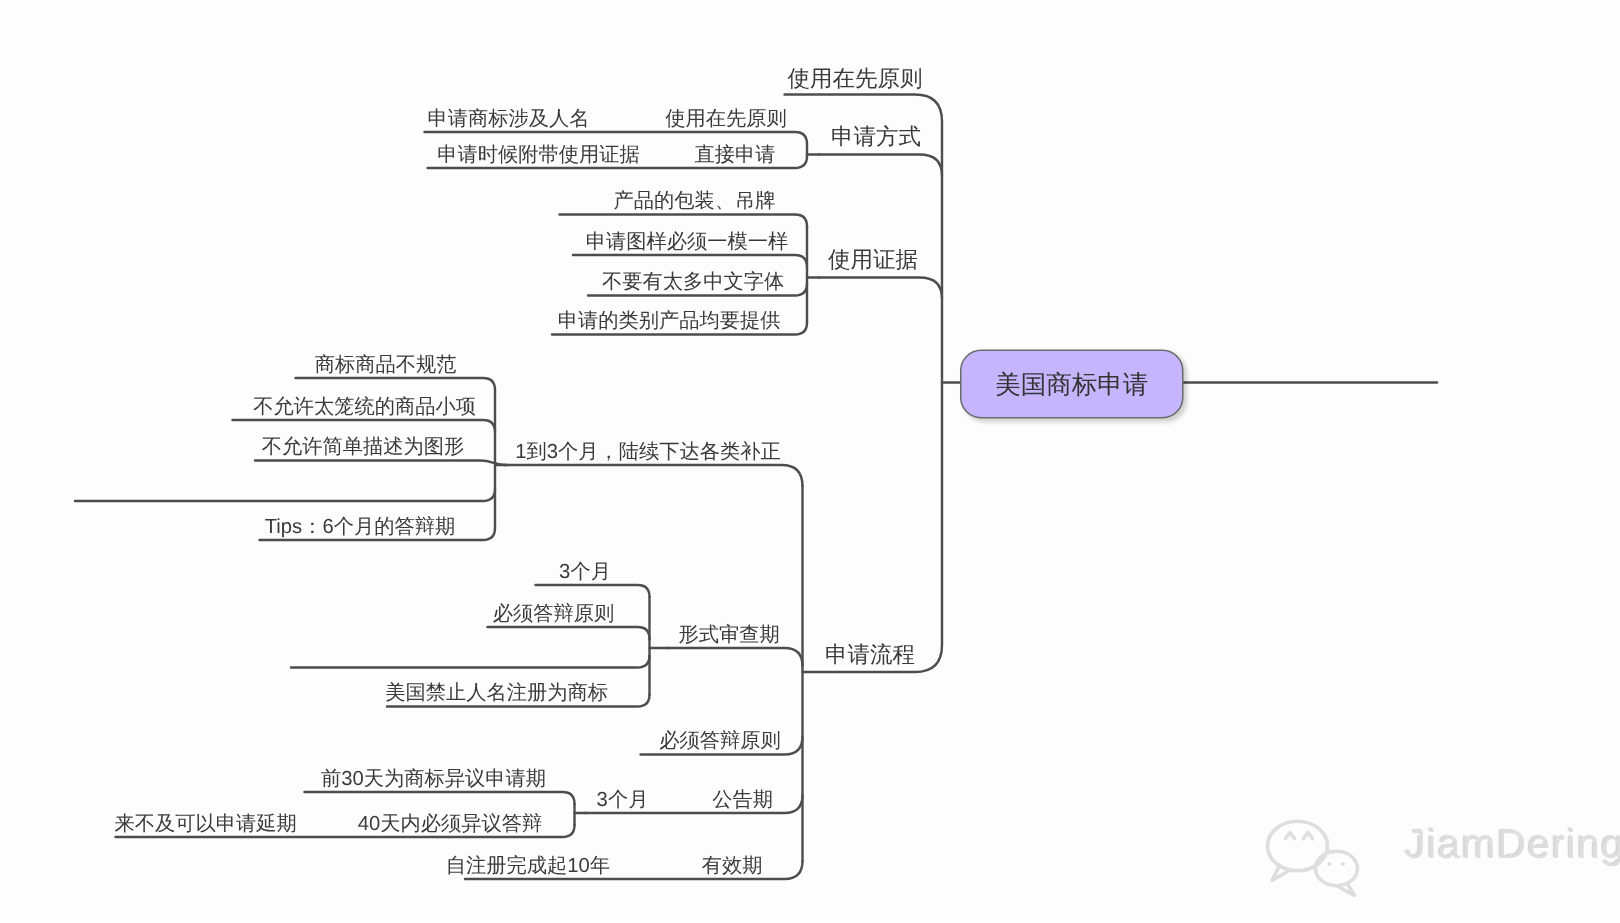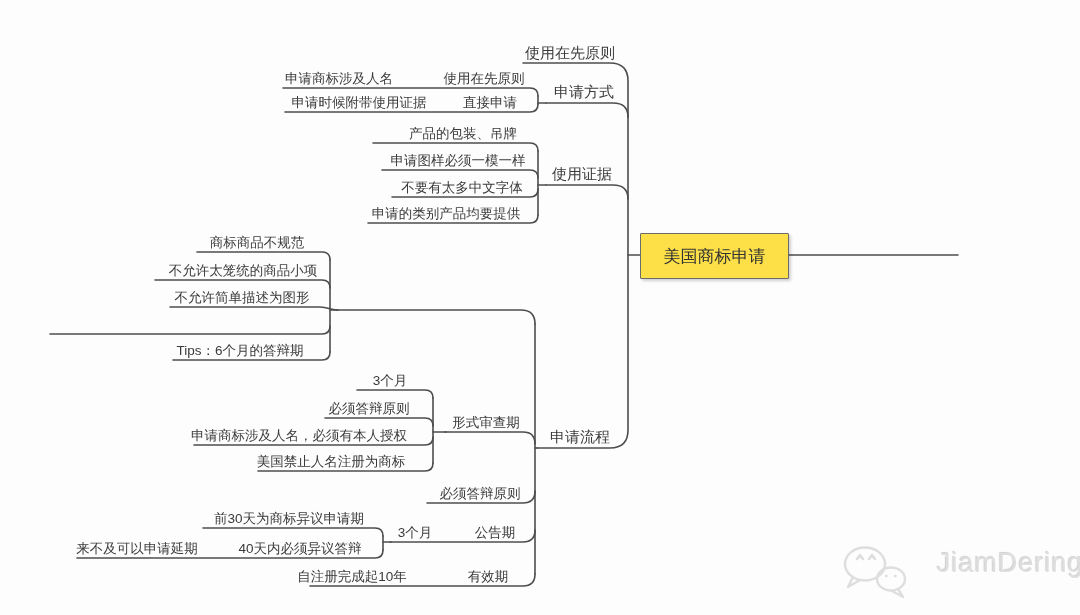--- a/index.html
+++ b/index.html
@@ -17,23 +17,23 @@
     white-space:nowrap;
     font-size:13.5px;
     line-height:16px;
     color:#3a3a3a;
     z-index:2;
   }
   .lbl.topic{font-size:15px;}
   .rootbox{
     position:absolute;
     left:640px;top:233px;width:147px;height:44px;
-    background:#fde047;
+    background:#c4b5fd;
     border:1.5px solid #6b6b6b;
-    border-radius:1px;
+    border-radius:14px;
     box-shadow:2px 2px 3px rgba(0,0,0,0.18);
     display:flex;align-items:center;justify-content:center;
     font-size:17px;color:#333;
     z-index:3;
   }
   .wm-text{
     position:absolute;
     left:913px;top:548px;
     font-size:27px;
     color:#dedede;
@@ -110,29 +110,29 @@
   <div class="lbl" style="left:484px;top:71px">使用在先原则</div>
   <div class="lbl" style="left:339px;top:71px">申请商标涉及人名</div>
   <div class="lbl" style="left:490px;top:95px">直接申请</div>
   <div class="lbl" style="left:359px;top:95px">申请时候附带使用证据</div>
 
   <div class="lbl" style="left:463px;top:126px">产品的包装、吊牌</div>
   <div class="lbl" style="left:458px;top:153px">申请图样必须一模一样</div>
   <div class="lbl" style="left:462px;top:180px">不要有太多中文字体</div>
   <div class="lbl" style="left:446px;top:206px">申请的类别产品均要提供</div>
 
+  <div class="lbl" style="left:432px;top:293px">1到3个月，陆续下达各类补正</div>
   <div class="lbl" style="left:257px;top:235px">商标商品不规范</div>
   <div class="lbl" style="left:243px;top:263px">不允许太笼统的商品小项</div>
   <div class="lbl" style="left:242px;top:290px">不允许简单描述为图形</div>
   <div class="lbl" style="left:240px;top:343px">Tips：6个月的答辩期</div>
 
   <div class="lbl" style="left:486px;top:415px">形式审查期</div>
   <div class="lbl" style="left:390px;top:373px">3个月</div>
   <div class="lbl" style="left:369px;top:401px">必须答辩原则</div>
-  <div class="lbl" style="left:299px;top:428px">申请商标涉及人名，必须有本人授权</div>
   <div class="lbl" style="left:331px;top:454px">美国禁止人名注册为商标</div>
 
   <div class="lbl" style="left:480px;top:486px">必须答辩原则</div>
 
   <div class="lbl" style="left:495px;top:525px">公告期</div>
   <div class="lbl" style="left:415px;top:525px">3个月</div>
   <div class="lbl" style="left:289px;top:511px">前30天为商标异议申请期</div>
   <div class="lbl" style="left:300px;top:541px">40天内必须异议答辩</div>
   <div class="lbl" style="left:137px;top:541px">来不及可以申请延期</div>
 

